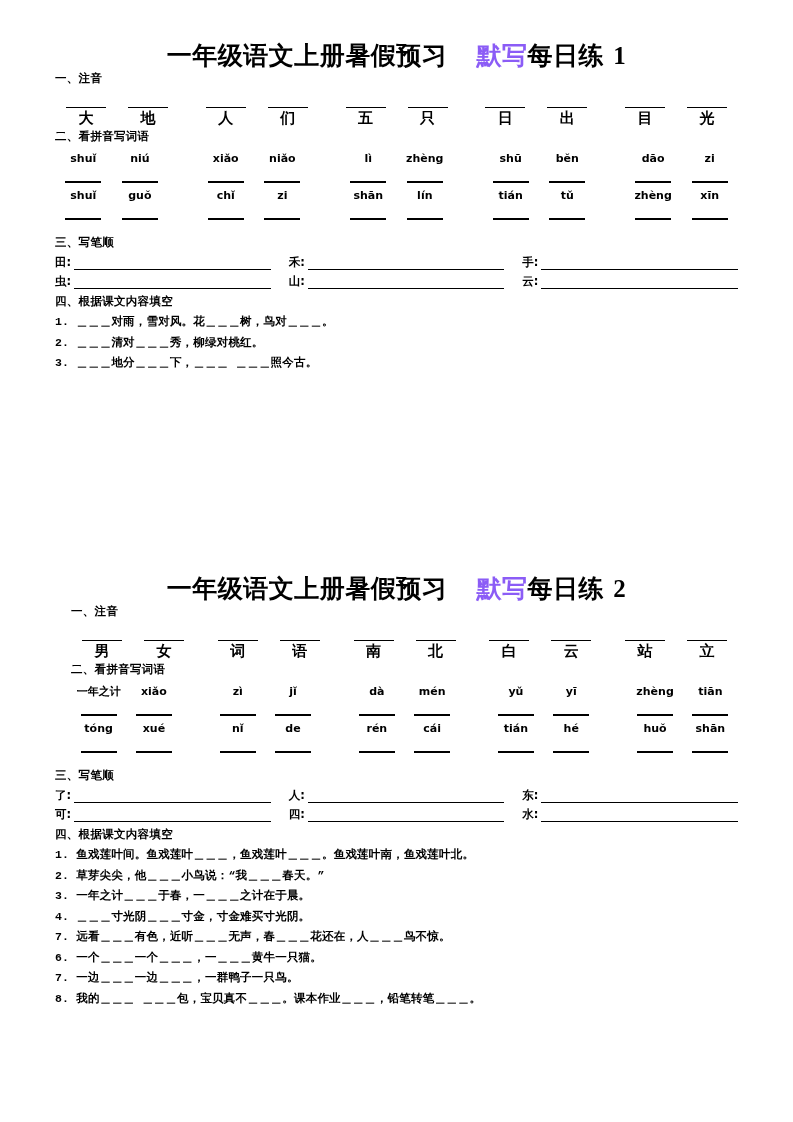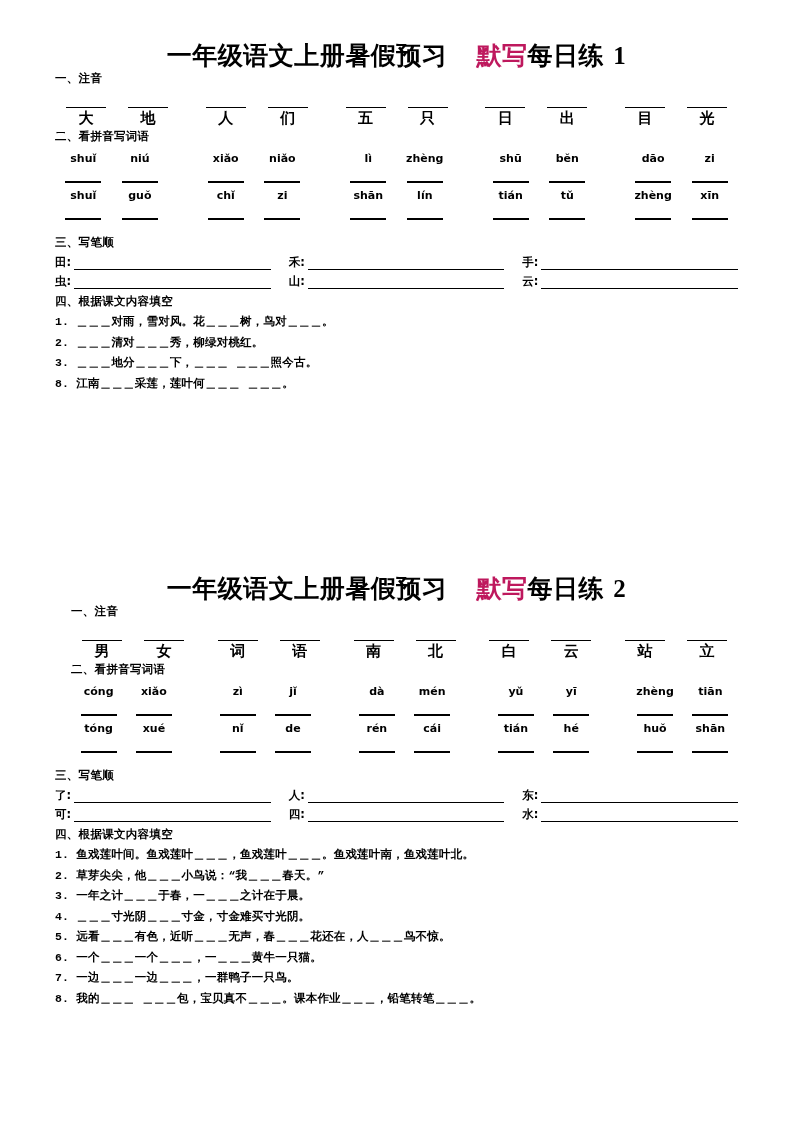--- a/index.html
+++ b/index.html
@@ -25,21 +25,21 @@
     text-align: center;
     font-size: 25px;
     font-weight: bold;
     letter-spacing: 0.5px;
     white-space: nowrap;
     margin: 0;
     padding: 0;
     line-height: 1.1;
   }
   .title-red {
-    color: #be185d;
+    color: #8b5cf6;
   }
   .title-num {
     font-family: "Liberation Serif", serif;
     font-weight: bold;
   }
 
   .section-head {
     font-size: 11.5px;
     font-weight: bold;
     margin: 0;
@@ -411,21 +411,20 @@
       <span class="stroke-line"></span>
     </div>
   </div>
 
   <div class="section-head" style="margin-top:4px">四、根据课文内容填空</div>
 
   <div class="qlist">
     <div class="qitem">1.  ＿＿＿对雨，雪对风。花＿＿＿树，鸟对＿＿＿。</div>
     <div class="qitem">2.  ＿＿＿清对＿＿＿秀，柳绿对桃红。</div>
     <div class="qitem">3.  ＿＿＿地分＿＿＿下，＿＿＿ ＿＿＿照今古。</div>
-    <div class="qitem">8.  江南＿＿＿采莲，莲叶何＿＿＿ ＿＿＿。</div>
   </div>
 </div>
 
 <div class="page" id="page-2">
   <h1 class="sheet-title">
     <span>一年级语文上册暑假预习</span>
     <span style="display:inline-block;width:20px"></span><span class="title-red">默写</span><span>每日练</span>
     <span class="title-num">2</span>
   </h1>
 
@@ -486,21 +485,21 @@
         <div class="char-glyph">立</div>
       </div>
     </div>
   </div>
 
   <div class="section-head" style="padding-left:16px">二、看拼音写词语</div>
 
   <div class="pinyin-block" style="padding-left:16px">
     <div class="pinyin-row">
       <div class="pinyin-cell">
-          <div class="pinyin-text">cóng</div>
+          <div class="pinyin-text">一年之计</div>
         </div>
       <div class="pinyin-cell">
           <div class="pinyin-text">xiǎo</div>
         </div>
       <div class="pinyin-gap"></div>
       <div class="pinyin-cell">
           <div class="pinyin-text">zì</div>
         </div>
       <div class="pinyin-cell">
           <div class="pinyin-text">jǐ</div>
@@ -671,18 +670,18 @@
     </div>
   </div>
 
   <div class="section-head" style="margin-top:4px">四、根据课文内容填空</div>
 
   <div class="qlist">
     <div class="qitem">1.  鱼戏莲叶间。鱼戏莲叶＿＿＿，鱼戏莲叶＿＿＿。鱼戏莲叶南，鱼戏莲叶北。</div>
     <div class="qitem">2.  草芽尖尖，他＿＿＿小鸟说：“我＿＿＿春天。”</div>
     <div class="qitem">3.  一年之计＿＿＿于春，一＿＿＿之计在于晨。</div>
     <div class="qitem">4.  ＿＿＿寸光阴＿＿＿寸金，寸金难买寸光阴。</div>
-    <div class="qitem">5.  远看＿＿＿有色，近听＿＿＿无声，春＿＿＿花还在，人＿＿＿鸟不惊。</div>
+    <div class="qitem">7.  远看＿＿＿有色，近听＿＿＿无声，春＿＿＿花还在，人＿＿＿鸟不惊。</div>
     <div class="qitem">6.  一个＿＿＿一个＿＿＿，一＿＿＿黄牛一只猫。</div>
     <div class="qitem">7.  一边＿＿＿一边＿＿＿，一群鸭子一只鸟。</div>
     <div class="qitem">8.  我的＿＿＿ ＿＿＿包，宝贝真不＿＿＿。课本作业＿＿＿，铅笔转笔＿＿＿。</div>
   </div>
 </div>
 
 </body></html>

